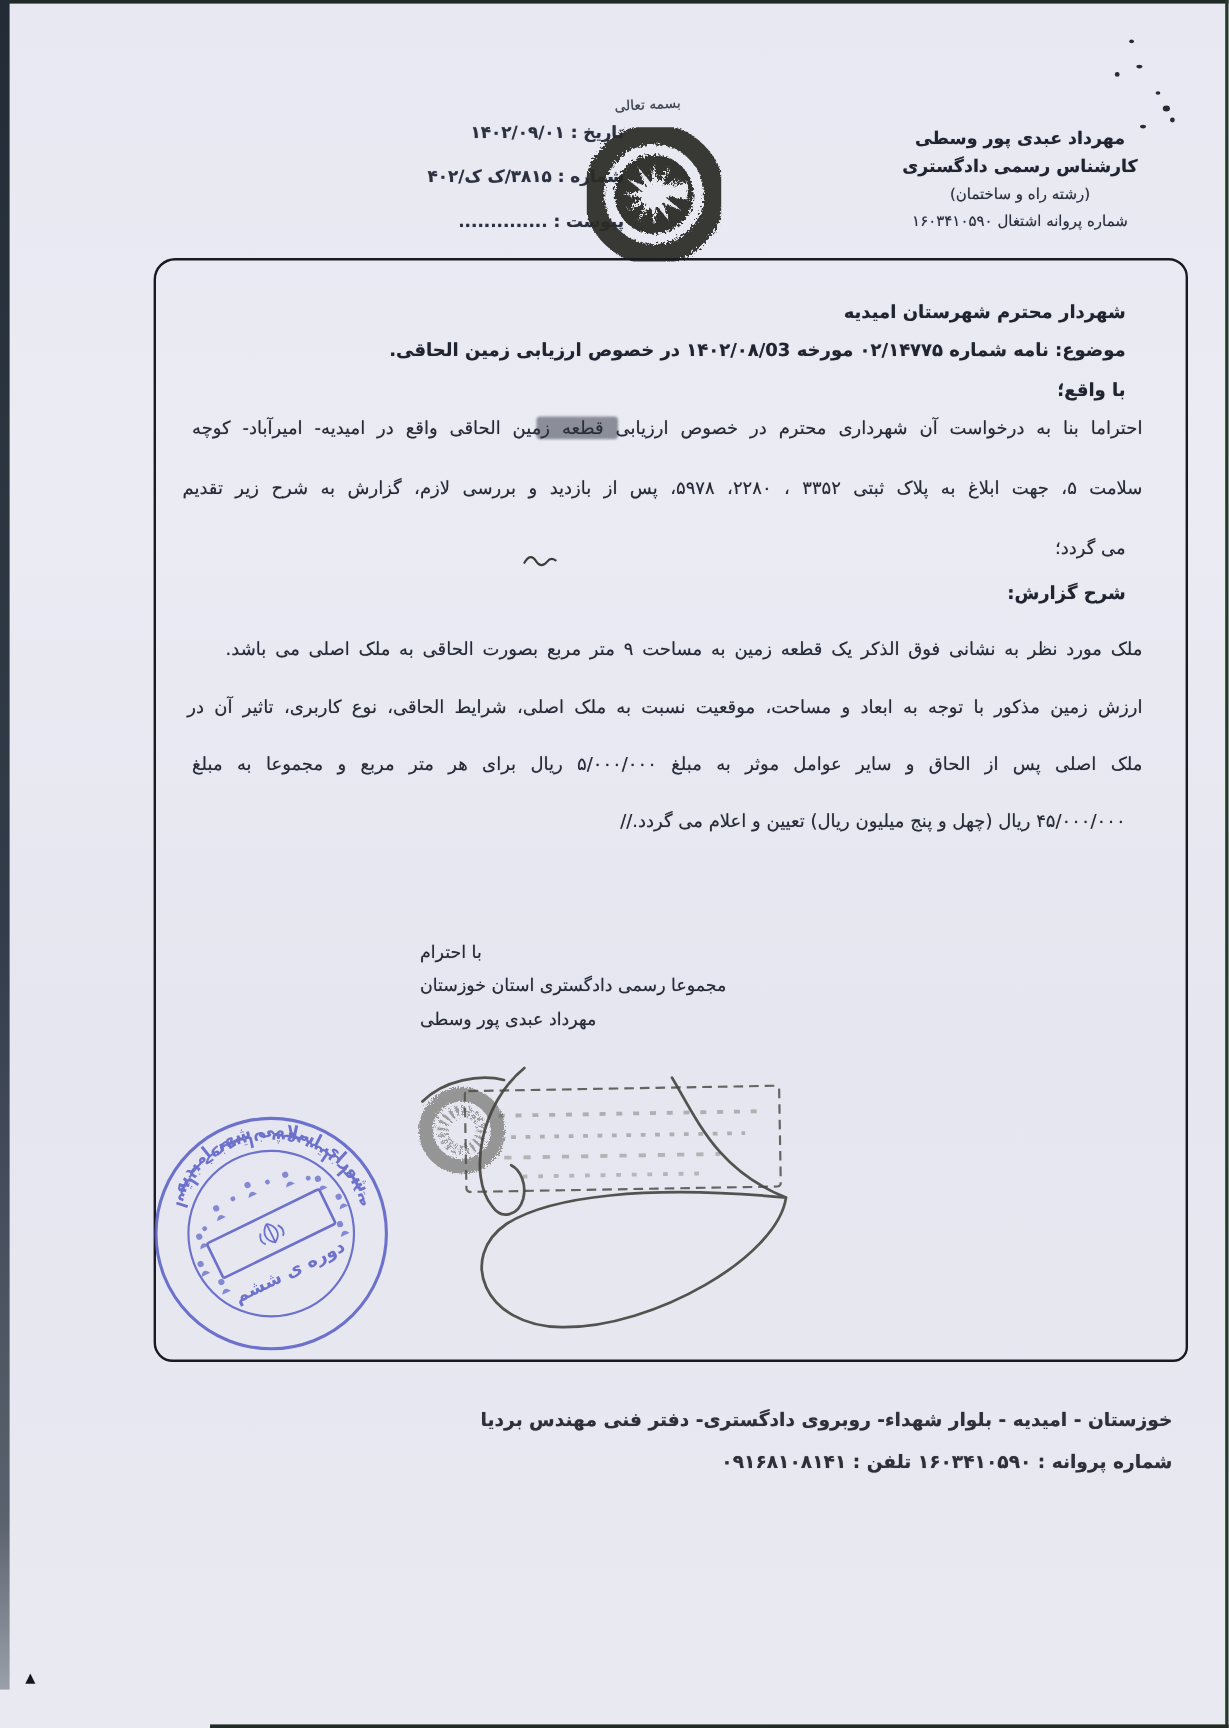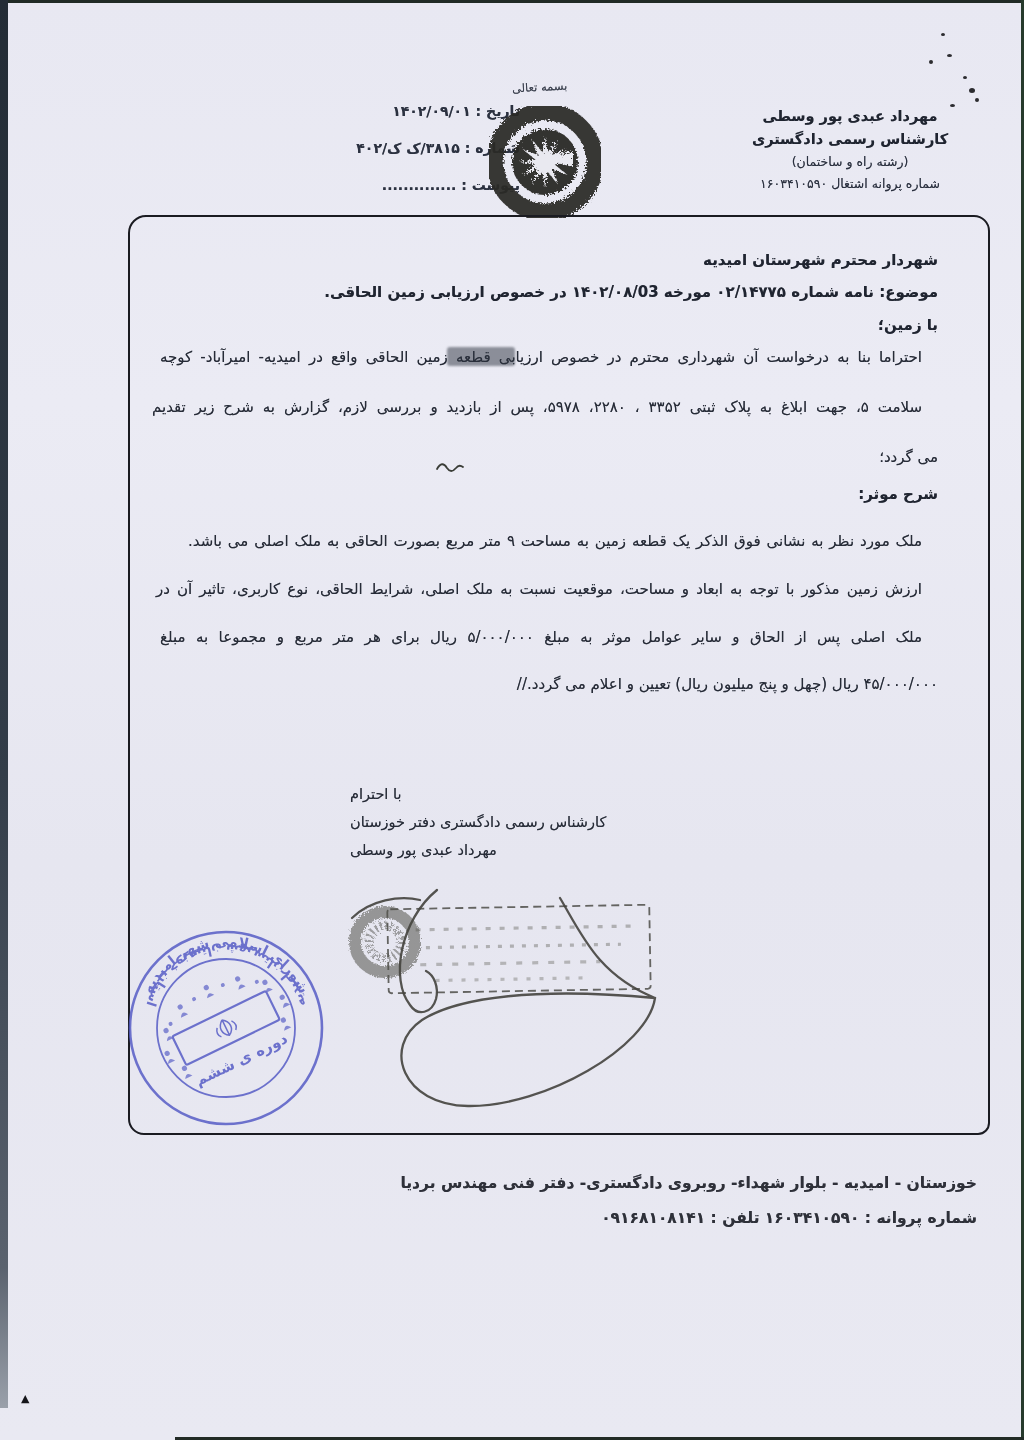--- a/index.html
+++ b/index.html
@@ -24,21 +24,21 @@
   .bismillah{left:512px;top:80px;font-size:11.5px;color:#3c4250;transform:rotate(-3deg);}
   .hright{left:712px;top:108px;width:276px;text-align:center;color:#2b3140;}
   .hright div{margin-bottom:7px;}
   
   .frame{
     left:128px;top:215px;width:858px;height:916px;
     border:2px solid #1a1b21;border-radius:18px 16px 12px 16px;
   }
   .bl{position:absolute;font-size:15px;direction:rtl;}
   .bold{font-weight:bold;color:#1f2430;}
-  .jline{left:30px;right:66px;text-align:justify;text-align-last:justify;white-space:normal;}
+  .jline{left:30px;right:36px;text-align:justify;text-align-last:justify;white-space:normal;}
   .rline{right:50px;white-space:nowrap;}
   .closing{top:563px;left:220px;width:290px;text-align:left;line-height:28px;font-size:14.5px;}
   
   .fline{right:47px;text-align:center;font-weight:bold;font-size:15.5px;color:#2e3039;letter-spacing:.3px;}
   .smudge{left:447px;top:347px;width:68px;height:19px;background:#2e3440;opacity:.5;filter:blur(1.1px);border-radius:3px;}
   .cornermark{left:21px;top:1392px;font-size:11px;color:#15151a;}
 </style>
 </head>
 <body>
 
@@ -80,40 +80,40 @@
   <div class="abs fa soft hright">
     <div class="bold" style="font-size:14.5px">مهرداد عبدی پور وسطی</div>
     <div class="bold" style="font-size:14.5px">کارشناس رسمی دادگستری</div>
     <div style="font-size:12.5px">(رشته راه و ساختمان)</div>
     <div style="font-size:12.5px">شماره پروانه اشتغال ۱۶۰۳۴۱۰۵۹۰</div>
   </div>
 
   <div class="abs frame">
     <div class="bl rline bold soft" style="top:34px">شهردار محترم شهرستان امیدیه</div>
     <div class="bl rline bold soft" style="top:66px">موضوع: نامه شماره ۰۲/۱۴۷۷۵ مورخه ۱۴۰۲/۰۸/03 در خصوص ارزیابی زمین الحاقی.</div>
-    <div class="bl rline bold soft" style="top:99px">با زمین؛</div>
+    <div class="bl rline bold soft" style="top:99px">با واقع؛</div>
 
     <div class="bl jline soft" style="top:131px">احتراما بنا به درخواست آن شهرداری محترم در خصوص ارزیابی قطعه زمین الحاقی واقع در امیدیه- امیرآباد- کوچه</div>
     <div class="bl jline soft" style="top:181px;left:22px">سلامت ۵، جهت ابلاغ به پلاک ثبتی ۳۳۵۲ ، ۲۲۸۰، ۵۹۷۸، پس از بازدید و بررسی لازم، گزارش به شرح زیر تقدیم</div>
     <div class="bl rline soft" style="top:231px">می گردد؛</div>
 
     <svg class="abs" style="left:305px;top:243px" width="30" height="14" viewBox="0 0 30 14">
       <path d="M2,9 q5,-9 10,-1 q4,6 9,0 q3,-4 7,-1" fill="none" stroke="#3a3d37" stroke-width="1.8" stroke-linecap="round"></path>
     </svg>
 
-    <div class="bl rline bold soft" style="top:268px">شرح موثر:</div>
+    <div class="bl rline bold soft" style="top:268px">شرح گزارش:</div>
 
     <div class="bl jline soft" style="top:315px;left:58px">ملک مورد نظر به نشانی فوق الذکر یک قطعه زمین به مساحت ۹ متر مربع بصورت الحاقی به ملک اصلی می باشد.</div>
     <div class="bl jline soft" style="top:363px;left:26px">ارزش زمین مذکور با توجه به ابعاد و مساحت، موقعیت نسبت به ملک اصلی، شرایط الحاقی، نوع کاربری، تاثیر آن در</div>
     <div class="bl jline soft" style="top:411px;left:30px">ملک اصلی پس از الحاق و سایر عوامل موثر به مبلغ ۵/۰۰۰/۰۰۰ ریال برای هر متر مربع و مجموعا به مبلغ</div>
     <div class="bl rline soft" style="top:458px">۴۵/۰۰۰/۰۰۰ ریال (چهل و پنج میلیون ریال) تعیین و اعلام می گردد.//</div>
 
     <div class="bl fa closing soft">
       <div>با احترام</div>
-      <div>کارشناس رسمی دادگستری دفتر خوزستان</div>
+      <div>مجموعا رسمی دادگستری استان خوزستان</div>
       <div>مهرداد عبدی پور وسطی</div>
     </div>
   </div>
 
   <div class="abs smudge"></div>
 
   <svg class="abs" style="left:330px;top:875px" width="360" height="250" viewBox="0 0 360 250">
     <defs>
       <filter id="rough2" x="-20%" y="-20%" width="140%" height="140%">
         <feTurbulence type="fractalNoise" baseFrequency="0.7" numOctaves="2" result="n2"></feTurbulence>

